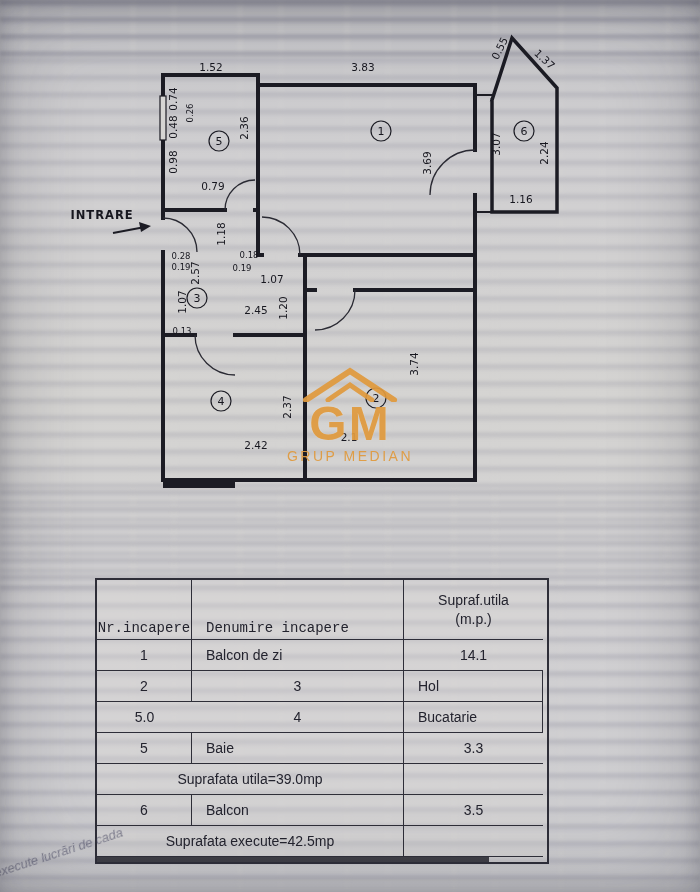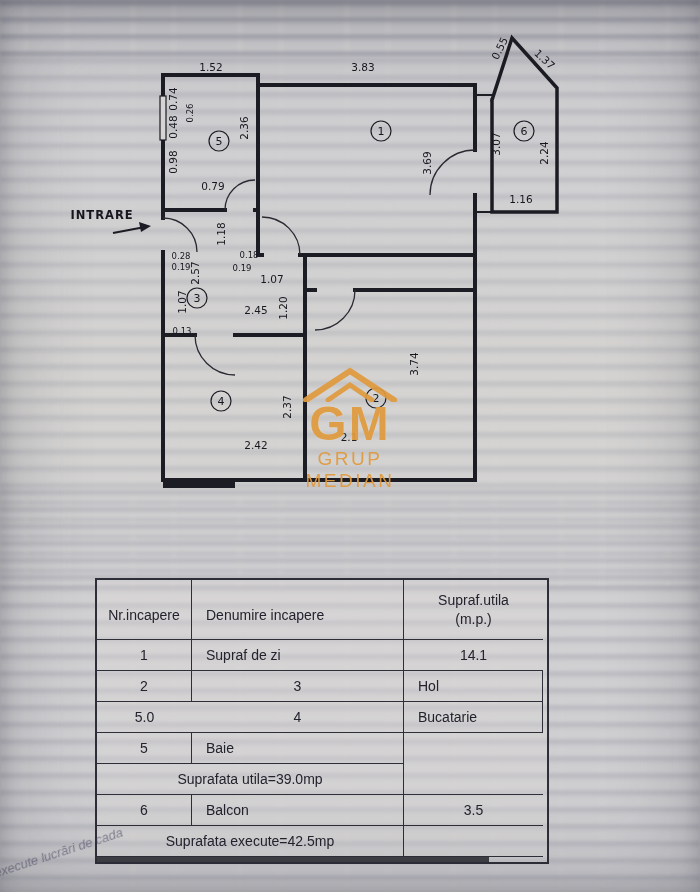--- a/index.html
+++ b/index.html
@@ -29,32 +29,32 @@
   
   #plan{position:absolute;left:0;top:0;z-index:1;}
   #plan text{font-family:"DejaVu Sans",sans-serif;fill:#17171f;font-size:10.5px;}
   #plan text.tiny{font-size:8.5px;}
   #plan text.roomnum{font-size:11px;}
   #plan text.entr{font-size:11.5px;font-weight:600;letter-spacing:1px;}
   
   .watermark{position:absolute;left:272px;top:366px;width:156px;z-index:2;text-align:center;opacity:.93;}
   .watermark .roof{display:block;margin:0 auto;}
   .watermark .gm{font-size:48px;font-weight:bold;letter-spacing:2px;color:#e09a3e;line-height:.9;text-shadow:0 0 1px rgba(255,244,224,.6);}
-  .watermark .wm-label{font-size:19px;letter-spacing:2.5px;color:#e09a3e;margin-top:3px;}
+  .watermark .wm-label{font-size:14px;letter-spacing:2.5px;color:#e09a3e;margin-top:3px;}
   
   .tbl{
     position:absolute;left:95px;top:578px;width:450px;z-index:1;
     border:2px solid #2e2e38;background:rgba(224,223,220,.30);
     display:grid;grid-template-columns:95px 212px 139px;
     color:#23232e;
   }
   .cell{border-bottom:1.5px solid #2e2e38;border-right:1.5px solid #2e2e38;display:flex;align-items:center;font-size:14px;box-sizing:border-box;}
   .last{border-right:none;}
   .hdr{height:60px;}
-  .hdr.hc1,.hdr.hc2{align-items:flex-end;padding-bottom:16px;}
+  .hdr.hc1,.hdr.hc2{align-items:flex-end;padding-bottom:3px;font-family:Liberation Mono, monospace;}
   .hc3{flex-direction:column;justify-content:center;line-height:1.3;text-align:center;}
   .rrow{height:31px;}
   .c1{justify-content:center;}
   .c2{padding-left:14px;}
   .c3{justify-content:center;}
   .span2{grid-column:1/3;justify-content:center;}
   .stub{grid-column:1/4;height:5px;border-bottom:none;border-right:none;
     background:linear-gradient(90deg,#26262e 0 88%, transparent 88%);opacity:.85;}
 </style>
 </head>
@@ -159,34 +159,35 @@
 
   <div class="tbl">
     <div class="cell hdr hc1 c1">Nr.incapere</div>
     <div class="cell hdr hc2 c2">Denumire incapere</div>
     <div class="cell hdr hc3 last">
       <div>Supraf.utila</div>
       <div>(m.p.)</div>
     </div>
 
     <div class="cell rrow c1">1</div>
-    <div class="cell rrow c2">Supraf de zi</div>
+    <div class="cell rrow c2">Balcon de zi</div>
     <div class="cell rrow c3 last">14.1</div>
 
     <div class="cell rrow c1">2</div>
 
     <div class="cell rrow c1">3</div>
     <div class="cell rrow c2">Hol</div>
     <div class="cell rrow c3 last">5.0</div>
 
     <div class="cell rrow c1">4</div>
     <div class="cell rrow c2">Bucatarie</div>
 
     <div class="cell rrow c1">5</div>
     <div class="cell rrow c2">Baie</div>
+    <div class="cell rrow c3 last">3.3</div>
 
     <div class="cell rrow span2">Suprafata utila=39.0mp</div>
     <div class="cell rrow c3 last"></div>
 
     <div class="cell rrow c1">6</div>
     <div class="cell rrow c2">Balcon</div>
     <div class="cell rrow c3 last">3.5</div>
 
     <div class="cell rrow span2">Suprafata execute=42.5mp</div>
     <div class="cell rrow c3 last"></div>

